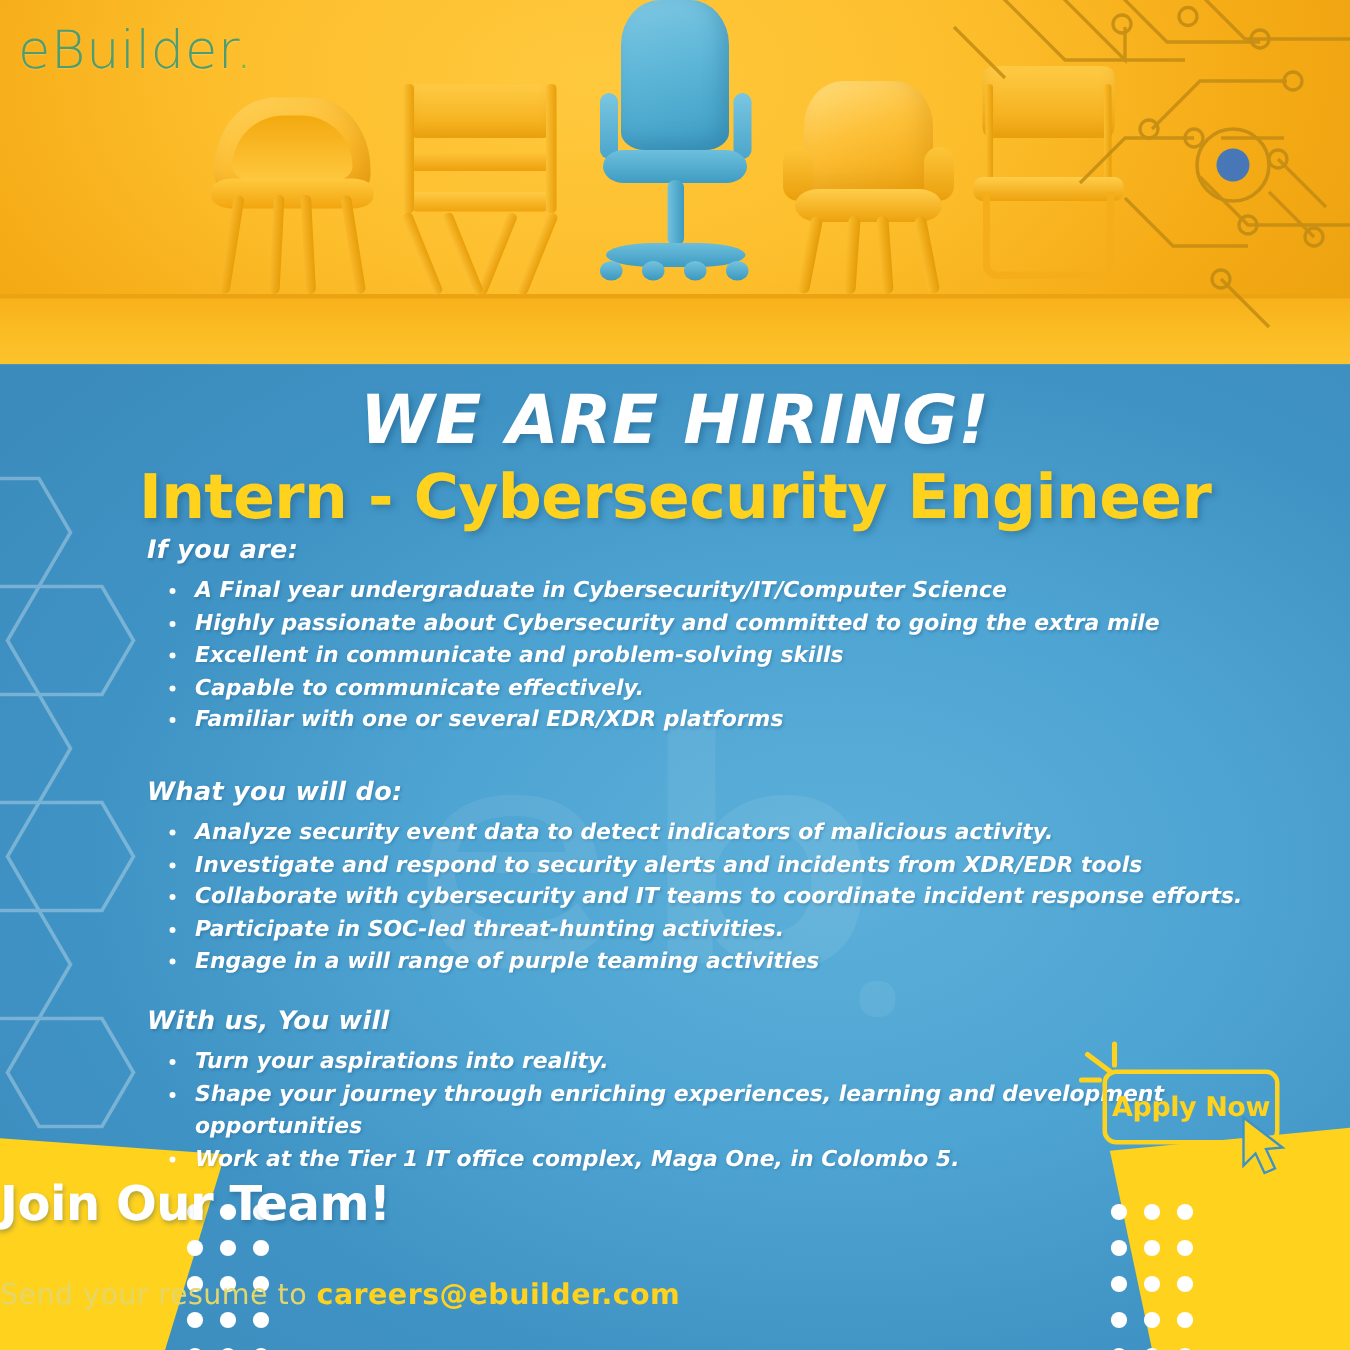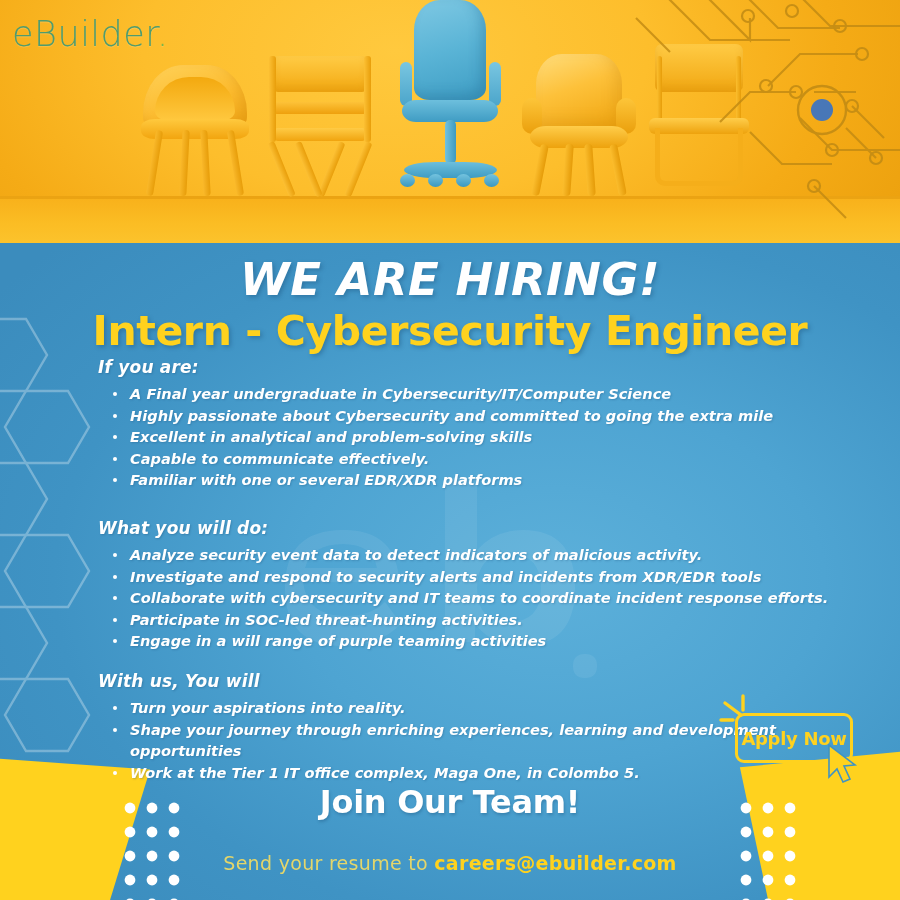--- a/index.html
+++ b/index.html
@@ -231,21 +231,21 @@
   }
   .ybr{
     position:absolute;right:-40px;top:505px;width:230px;height:160px;
     background:#ffd21e;z-index:3;
     clip-path:polygon(13% 12%, 100% 0, 100% 100%, 26% 100%);
   }
   .dotsL{position:absolute;left:122px;top:555px;width:68px;height:130px;z-index:4;}
   .dotsR{position:absolute;left:738px;top:555px;width:68px;height:130px;z-index:4;}
 
   
-  .footer{position:absolute;left:0;top:540px;width:900px;text-align:center;z-index:8;}
+  .footer{position:absolute;left:0;top:540px;width:900px;text-align:left;z-index:8;}
   .join{
     font-family:"DejaVu Sans", sans-serif;
     font-size:32px;font-weight:bold;color:#ffffff;letter-spacing:-.3px;
     text-shadow:1px 2px 3px rgba(20,70,110,.3);
   }
   .resume{
     margin-top:31px;
     font-family:"DejaVu Sans", sans-serif;
     font-size:19px;color:#e4d66a;letter-spacing:.3px;
   }
@@ -425,21 +425,21 @@
     <div class="content">
 
       <div class="h1">WE ARE HIRING!</div>
       <div class="h2">Intern - Cybersecurity Engineer</div>
 
       <div class="sec sec1">
         <div class="sec-title">If you are:</div>
         <ul>
           <li>A Final year undergraduate in Cybersecurity/IT/Computer Science</li>
           <li>Highly passionate about Cybersecurity and committed to going the extra mile</li>
-          <li>Excellent in analytical and problem-solving skills</li>
+          <li>Excellent in communicate and problem-solving skills</li>
           <li>Capable to communicate effectively.</li>
           <li>Familiar with one or several EDR/XDR platforms</li>
         </ul>
       </div>
 
       <div class="sec sec2">
         <div class="sec-title">What you will do:</div>
         <ul>
           <li>Analyze security event data to detect indicators of malicious activity.</li>
           <li>Investigate and respond to security alerts and incidents from XDR/EDR tools</li>

